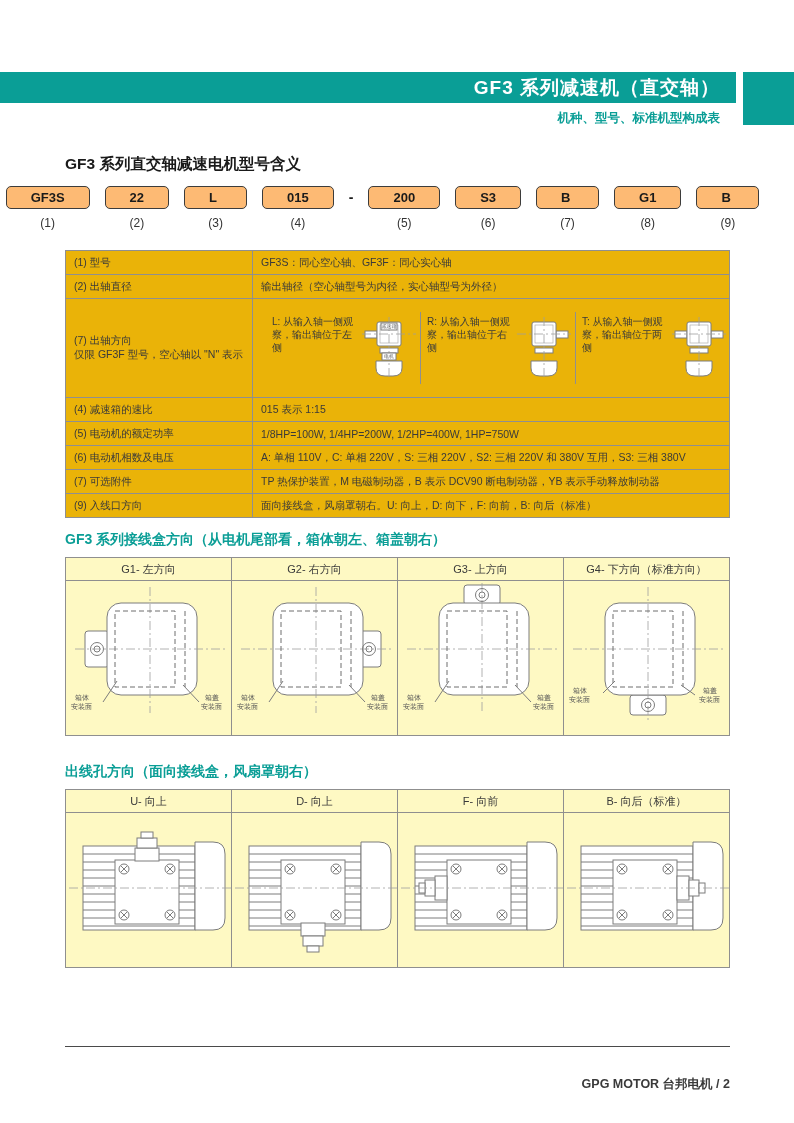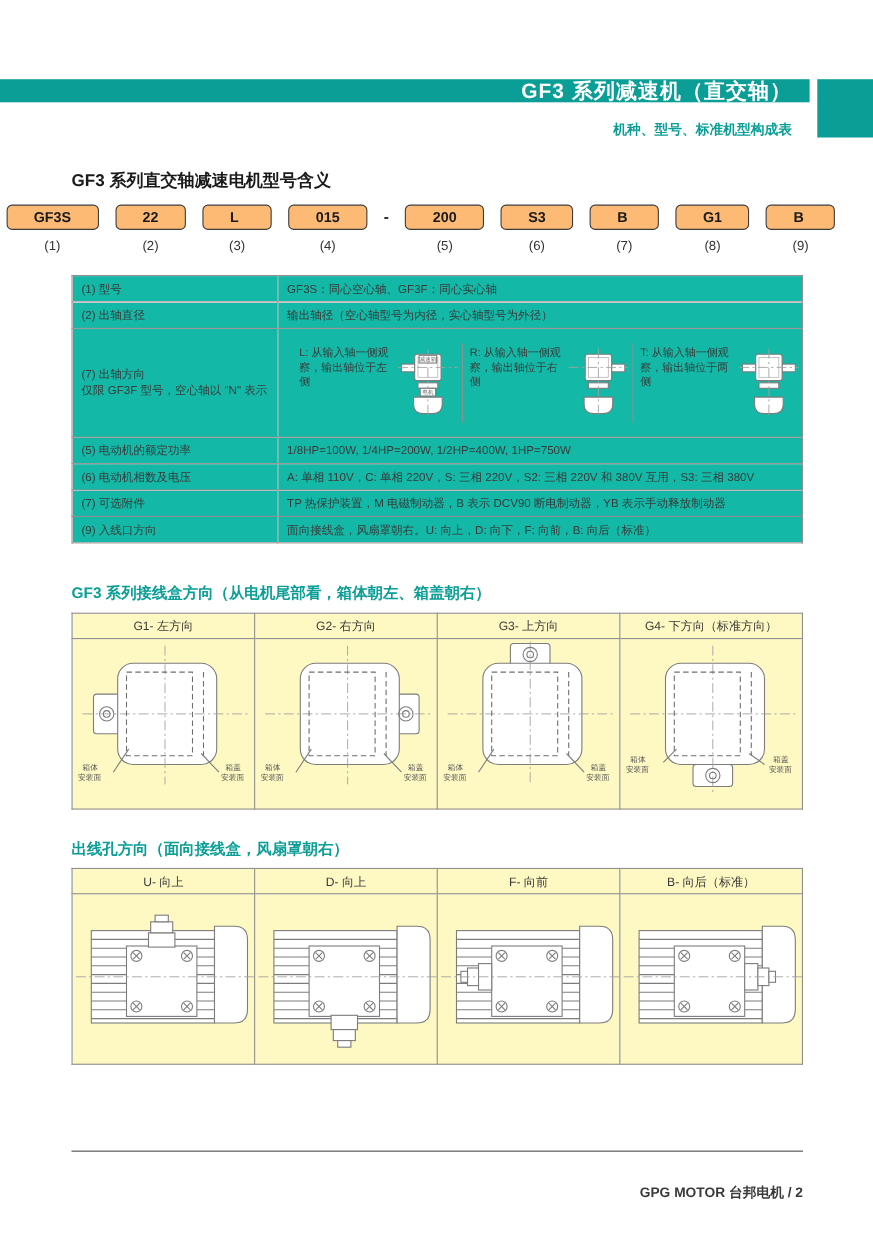--- a/index.html
+++ b/index.html
@@ -2,21 +2,21 @@
 <html><head>
 <meta charset="utf-8">
 <style>
   html,body{margin:0;padding:0;}
   body{
     width:794px;height:1123px;position:relative;background:#ffffff;
     font-family:"Liberation Sans",sans-serif;color:#333;overflow:hidden;
   }
   
   .banner{
-    position:absolute;top:72px;left:0;width:736px;height:21px;background:#0a9e96;
+    position:absolute;top:72px;left:0;width:736px;height:31px;background:#0a9e96;
     color:#fff;font-weight:bold;font-size:19px;letter-spacing:1px;
     display:flex;align-items:center;justify-content:flex-end;box-sizing:border-box;padding-right:16px;
   }
   .corner-block{position:absolute;top:72px;left:743px;width:51px;height:53px;background:#0a9e96;}
   .subtitle{
     position:absolute;top:110px;left:0;width:736px;text-align:right;box-sizing:border-box;padding-right:16px;
     color:#0a9e96;font-weight:bold;font-size:12.5px;
   }
   
   .doc-title{position:absolute;top:154px;left:65px;font-size:15.5px;font-weight:bold;color:#1a1a1a;}
@@ -29,21 +29,21 @@
   .seg .box{
     border:1.5px solid #3c3c3c;border-radius:5px;background:#fdba74;
     font-weight:bold;font-size:13px;color:#1a1a1a;padding:3px 24px;min-width:13px;text-align:left;line-height:15px;
   }
   .seg .num{font-size:12px;color:#333;margin-top:7px;}
   .sep{font-weight:bold;font-size:14px;line-height:23px;color:#1a1a1a;}
   
   table{border-collapse:collapse;}
   .spec{position:absolute;top:250px;left:65px;width:665px;table-layout:fixed;}
   .spec td{
-    border:1px solid #8f8f8f;background:#14b8a6;font-size:10.5px;color:#3a3a3a;
+    border:1px solid #8f8f8f;background:#eab308;font-size:10.5px;color:#3a3a3a;
     padding:3px 8px;vertical-align:middle;white-space:nowrap;overflow:hidden;margin-left:24px;
   }
   .spec td.k{width:170px;}
   .spec tr{height:24px;}
   .spec tr.r3{height:72px;}
   .spec td.sub{padding:13px;}
   .subwrap{display:flex;height:72px;}
   .subcell{flex:1;display:flex;align-items:flex-start;border-left:1px solid #8f8f8f;padding:3px 2px 0 6px;box-sizing:border-box;}
   .subcell:first-child{border-left:none;}
   .subtxt{font-size:10px;line-height:13px;white-space:normal;width:88px;flex:0 0 88px;}
@@ -172,20 +172,24 @@
             <rect class="sf" x="20" y="33" width="18" height="5"></rect>
             <path class="sf" d="M16 46 h26 v7 q0 8 -9 8 h-8 q-9 0 -9 -8 z"></path>
             <line class="cl" x1="29" y1="2" x2="29" y2="64"></line>
             <line class="cl" x1="2" y1="19" x2="56" y2="19"></line>
           </svg>
         </div>
       </div>
     </td>
   </tr>
   <tr>
+    <td class="k">(4) 减速箱的速比</td>
+    <td>015 表示 1:15</td>
+  </tr>
+  <tr>
     <td class="k">(5) 电动机的额定功率</td>
     <td>1/8HP=100W, 1/4HP=200W, 1/2HP=400W, 1HP=750W</td>
   </tr>
   <tr>
     <td class="k">(6) 电动机相数及电压</td>
     <td>A: 单相 110V，C: 单相 220V，S: 三相 220V，S2: 三相 220V 和 380V 互用，S3: 三相 380V</td>
   </tr>
   <tr>
     <td class="k">(7) 可选附件</td>
     <td>TP 热保护装置，M 电磁制动器，B 表示 DCV90 断电制动器，YB 表示手动释放制动器</td>

